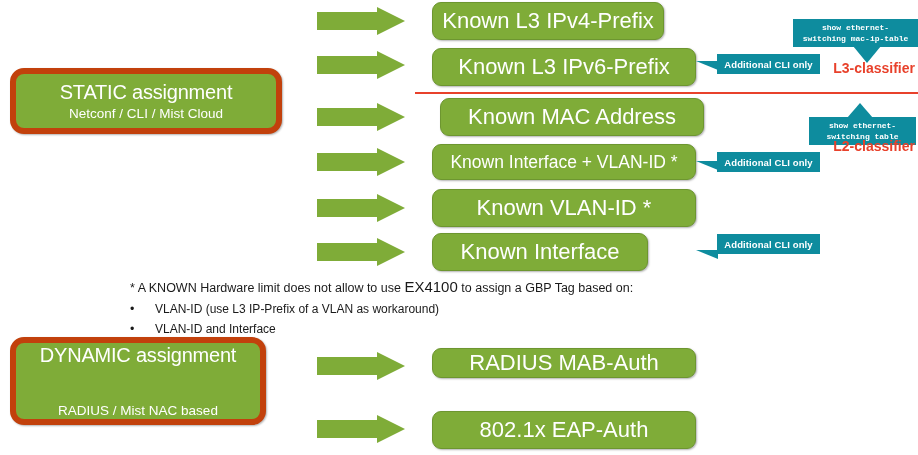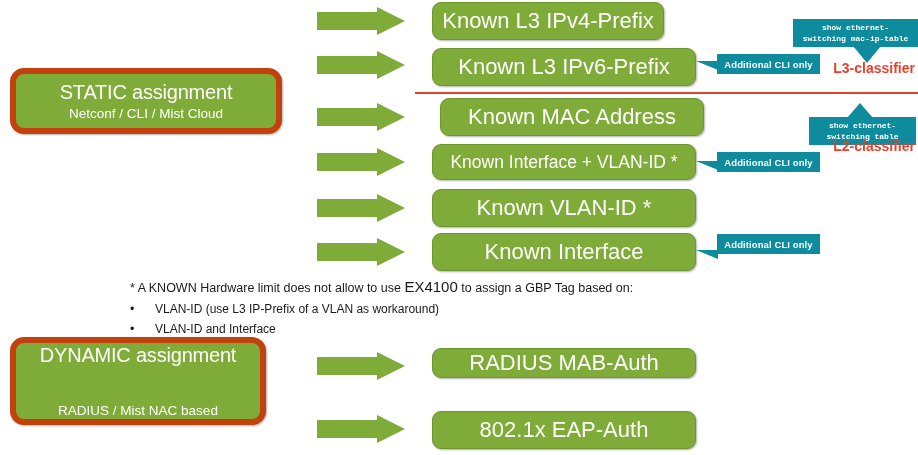--- a/index.html
+++ b/index.html
@@ -186,21 +186,21 @@
   </div>
 
   <div class="pill small" style="left:432px; top:144px; width:264px; height:36px;">
     <span>Known Interface + VLAN-ID *</span>
   </div>
 
   <div class="pill" style="left:432px; top:189px; width:264px; height:38px;">
     <span>Known VLAN-ID *</span>
   </div>
 
-  <div class="pill" style="left:432px; top:233px; width:264px; height:38px;">
+  <div class="pill" style="left:432px; top:233px; width:216px; height:38px;">
     <span>Known Interface</span>
   </div>
 
   <div class="pill" style="left:432px; top:348px; width:264px; height:30px;">
     <span>RADIUS MAB-Auth</span>
   </div>
 
   <div class="pill" style="left:432px; top:411px; width:264px; height:38px;">
     <span>802.1x EAP-Auth</span>
   </div>

